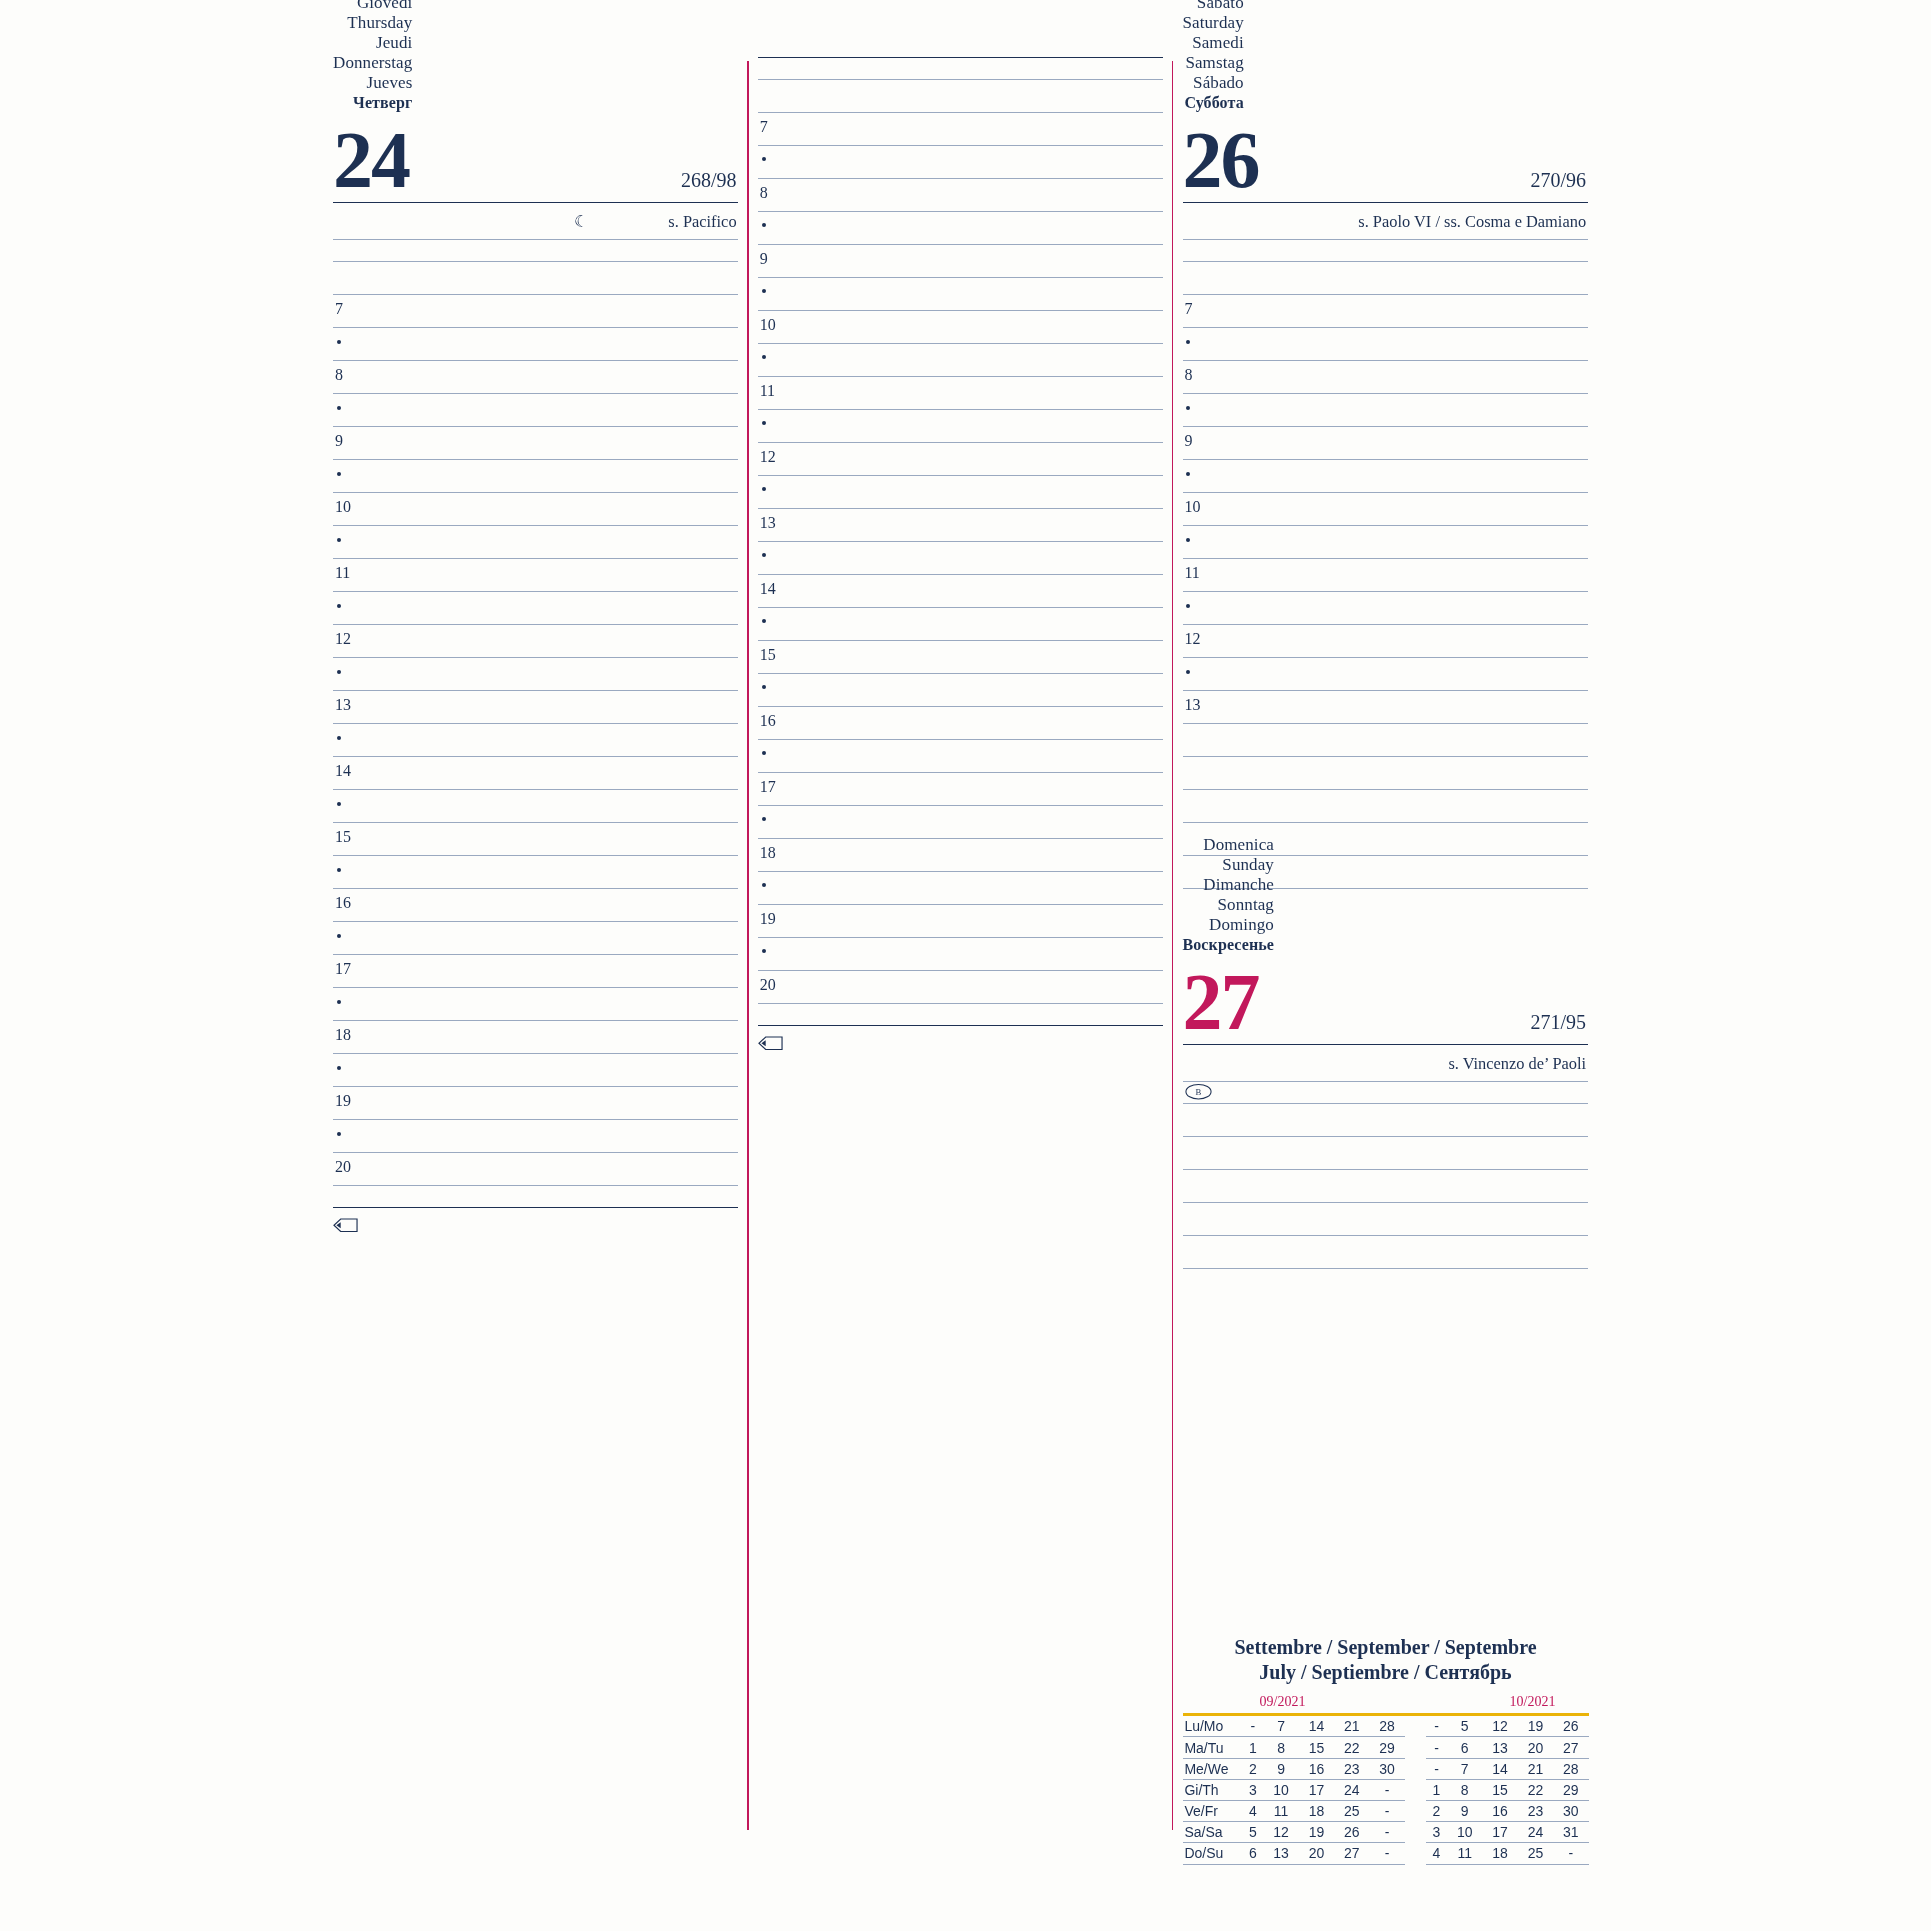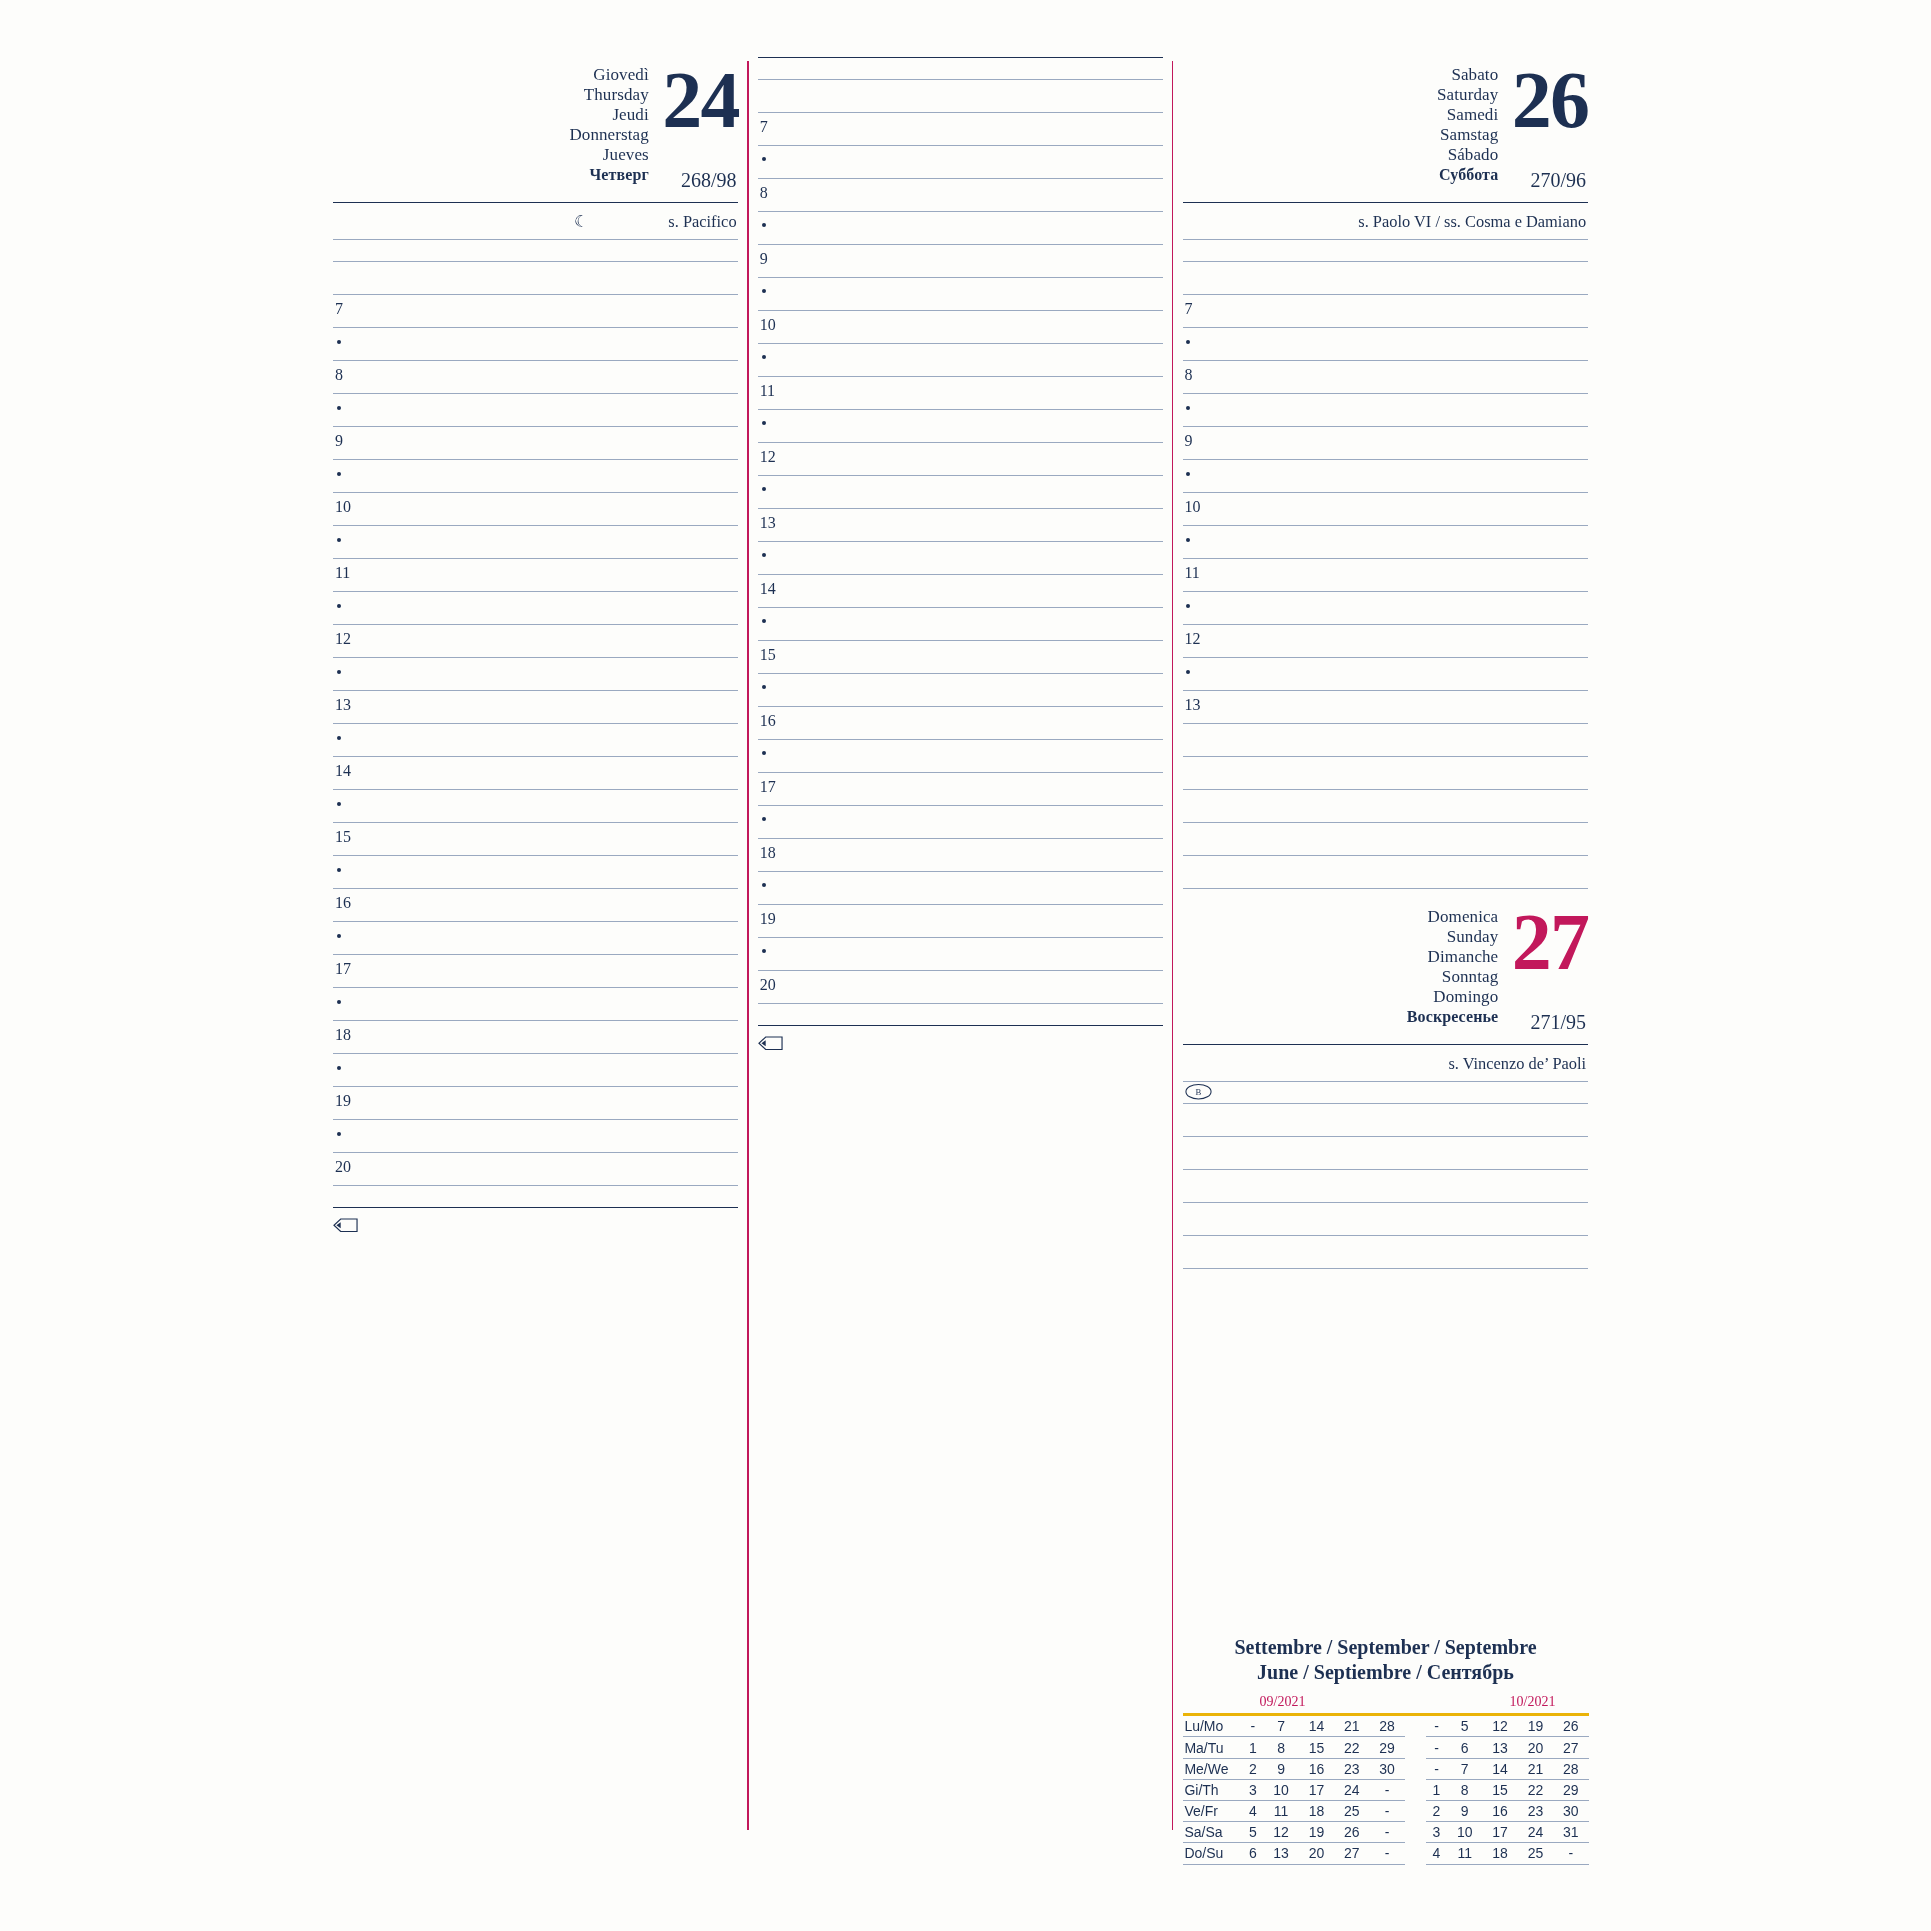--- a/index.html
+++ b/index.html
@@ -54,20 +54,21 @@
     background: #c2185b;
   }
 
   
   .day-head {
     position: relative;
     height: 145px;
     display: flex;
     align-items: flex-start;
     justify-content: flex-end;
+    flex-direction: column;
   }
   .daynames {
     text-align: right;
     font-size: 17px;
     line-height: 20px;
     padding-top: 11.6px;
     padding-right: 13.5px;
     color: #1d3052;
     letter-spacing: 0.1px;
   }
@@ -521,21 +522,21 @@
           <div class="blankline"></div>
           <div class="blankline"></div>
           <div class="blankline"></div>
           <div class="blankline"></div>
           <div class="blankline"></div>
         </div>
 
         <div class="mini">
           <div class="mini-title">
             <div>Settembre / September / Septembre</div>
-            <div>June / Septiembre / Сентябрь</div>
+            <div>July / Septiembre / Сентябрь</div>
           </div>
           <div class="mini-months">
             <span>09/2021</span>
             <span>10/2021</span>
           </div>
           <table class="minitab">
             <tbody id="mini-body">
                 <tr>
                   <td class="dayname">Lu/Mo</td>
                   <td>-</td>

